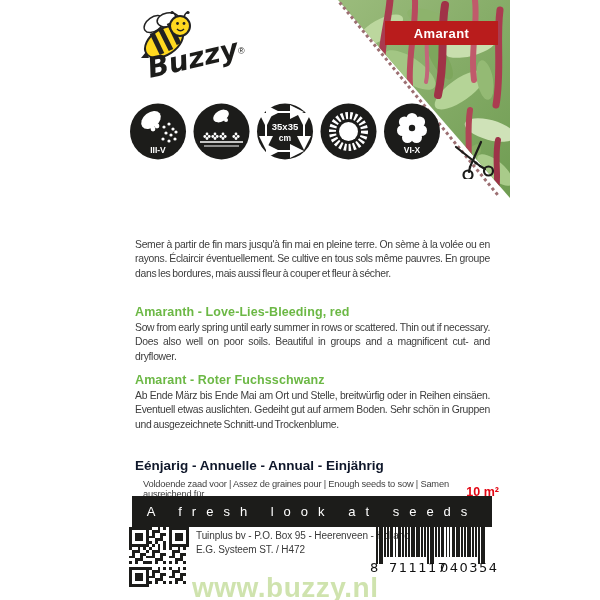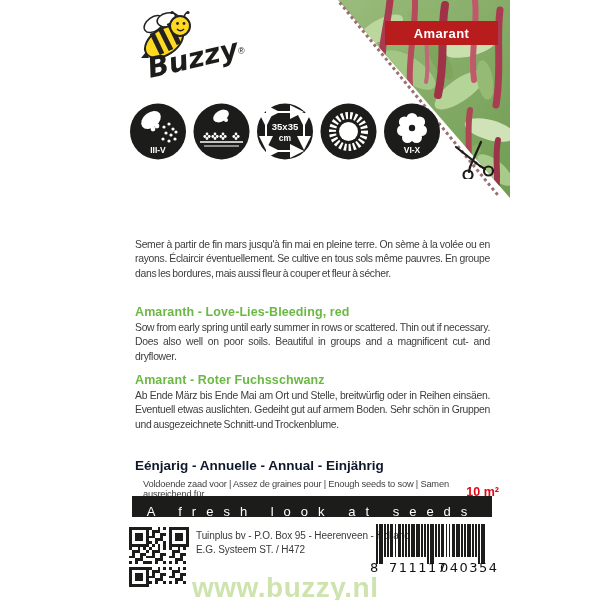--- a/index.html
+++ b/index.html
@@ -15,21 +15,21 @@
   
   .section{position:absolute;left:135px;width:355px;}
   .section h3{margin:0 0 2px 0;font-size:12.5px;font-weight:bold;color:#6cb845;letter-spacing:.1px;}
   .section p{margin:0;font-size:10.4px;line-height:14.3px;text-align:justify;
              letter-spacing:-.3px;word-spacing:-.8px;color:#3d3d3d;}
   .annual{position:absolute;left:135px;top:458px;font-size:13.5px;font-weight:bold;color:#0f172a;}
   .seeds-line{position:absolute;left:135px;top:479px;width:356px;display:flex;
               justify-content:space-between;align-items:flex-end;margin-left:8px;}
   .seeds-line .txt{font-size:9.3px;letter-spacing:-.2px;color:#3f3f3f;}
   .seeds-line .area{font-size:12.5px;font-weight:bold;color:#e30613;white-space:nowrap;}
-  .banner{position:absolute;left:132px;top:496px;width:360px;height:21px;background:#1c1c1a;
+  .banner{position:absolute;left:132px;top:496px;width:360px;height:31px;background:#1c1c1a;
           color:#fff;font-size:13px;letter-spacing:10px;text-align:center;line-height:31px;
           overflow:hidden;white-space:nowrap;}
   .addr{position:absolute;left:196px;font-size:10px;color:#3a3a3a;letter-spacing:-.1px;}
   .website{position:absolute;left:192px;top:552px;font-size:28px;font-weight:bold;
            color:#cfe3ae;letter-spacing:.5px;margin-top:20px;}
   .bdigit{position:absolute;top:560px;font-size:13px;color:#111;letter-spacing:1.5px;
           font-family:"DejaVu Sans",sans-serif;}
 </style>
 </head>
 <body>

